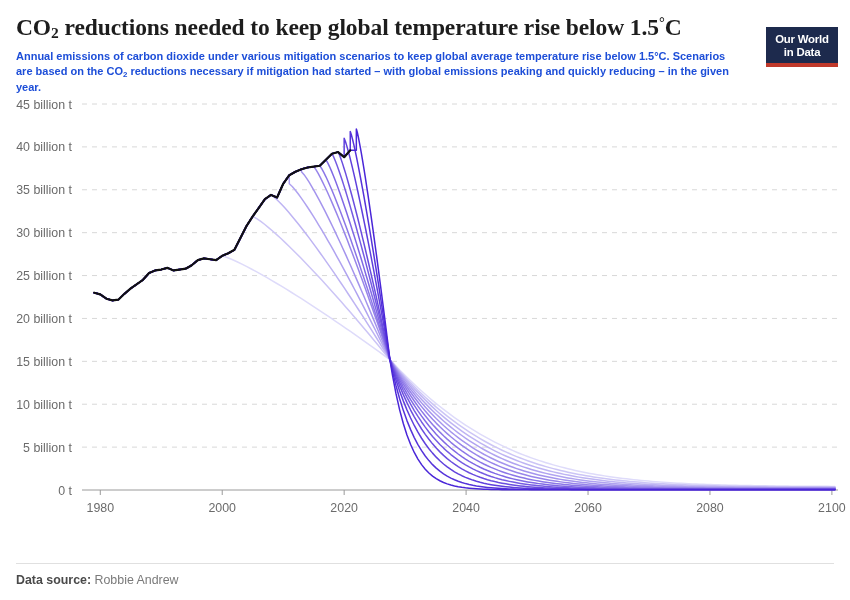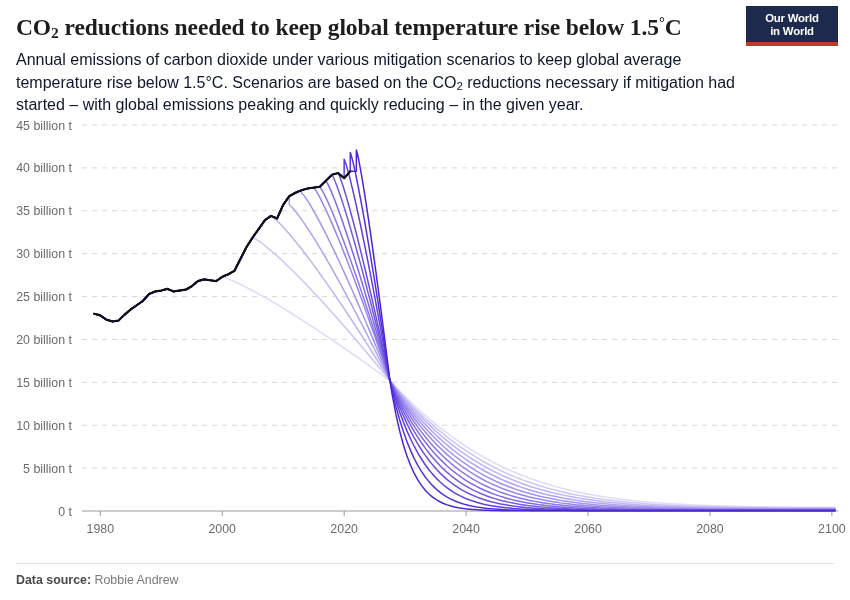--- a/index.html
+++ b/index.html
@@ -14,28 +14,28 @@
   .header{padding:14px 16px 0 16px;position:relative;}
   .title{
     font-family:"Liberation Serif",serif;
     font-size:23.5px;font-weight:700;color:#1d1d1d;
     letter-spacing:-0.1px;line-height:1.12;margin:0;
     white-space:nowrap;
   }
   .title sub{font-size:0.66em;vertical-align:-0.22em;}
   .title .deg{font-size:0.62em;vertical-align:0.52em;}
   .subtitle{
-    margin:7px 0 0 0;font-size:16px;line-height:1.42;
-    color:#0f172a;max-width:728px;font-weight:400;
+    margin:7px 0 0 0;font-size:11px;line-height:1.42;
+    color:#1d4ed8;max-width:728px;font-weight:700;
   }
   .subtitle sub{font-size:0.72em;vertical-align:-0.2em;}
 
   .logo{
-    position:absolute;right:12px;top:6px;
-    width:92px;background:#1d2a4d;
+    position:absolute;right:12px;top:27px;
+    width:72px;background:#1d2a4d;
     padding:6px 6px 4px 6px;box-sizing:border-box;
     border-bottom:4px solid #c0392b;
   }
   .logo span{
     display:block;color:#fff;font-size:11.4px;font-weight:700;
     line-height:1.14;text-align:center;letter-spacing:-0.2px;
   }
 
   
   .chart-wrap{position:relative;width:850px;height:420px;}
@@ -70,21 +70,21 @@
 
 <div class="page">
 
   <div class="header">
     <h1 class="title"><span>CO</span><sub>2</sub><span> reductions needed to keep global temperature rise below 1.5</span><span class="deg">°</span><span>C</span></h1>
 
     <p class="subtitle"><span>Annual emissions of carbon dioxide under various mitigation scenarios to keep global average temperature rise below 1.5°C. Scenarios are based on the CO</span><sub>2</sub><span> reductions necessary if mitigation had started – with global emissions peaking and quickly reducing – in the given year.</span></p>
 
     <div class="logo">
       <span>Our World</span>
-      <span>in World</span>
+      <span>in Data</span>
     </div>
   </div>
 
   <div class="chart-wrap">
     <svg class="chart" id="chart-svg" width="850" height="420" viewBox="0 0 850 420">
       <g id="gridlines">
           <line x1="82" x2="838" y1="351.1111111111111" y2="351.1111111111111" stroke="#d8d8d8" stroke-width="1" stroke-dasharray="5 5"></line>
           <line x1="82" x2="838" y1="308.22222222222223" y2="308.22222222222223" stroke="#d8d8d8" stroke-width="1" stroke-dasharray="5 5"></line>
           <line x1="82" x2="838" y1="265.33333333333337" y2="265.33333333333337" stroke="#d8d8d8" stroke-width="1" stroke-dasharray="5 5"></line>
           <line x1="82" x2="838" y1="222.44444444444446" y2="222.44444444444446" stroke="#d8d8d8" stroke-width="1" stroke-dasharray="5 5"></line>

